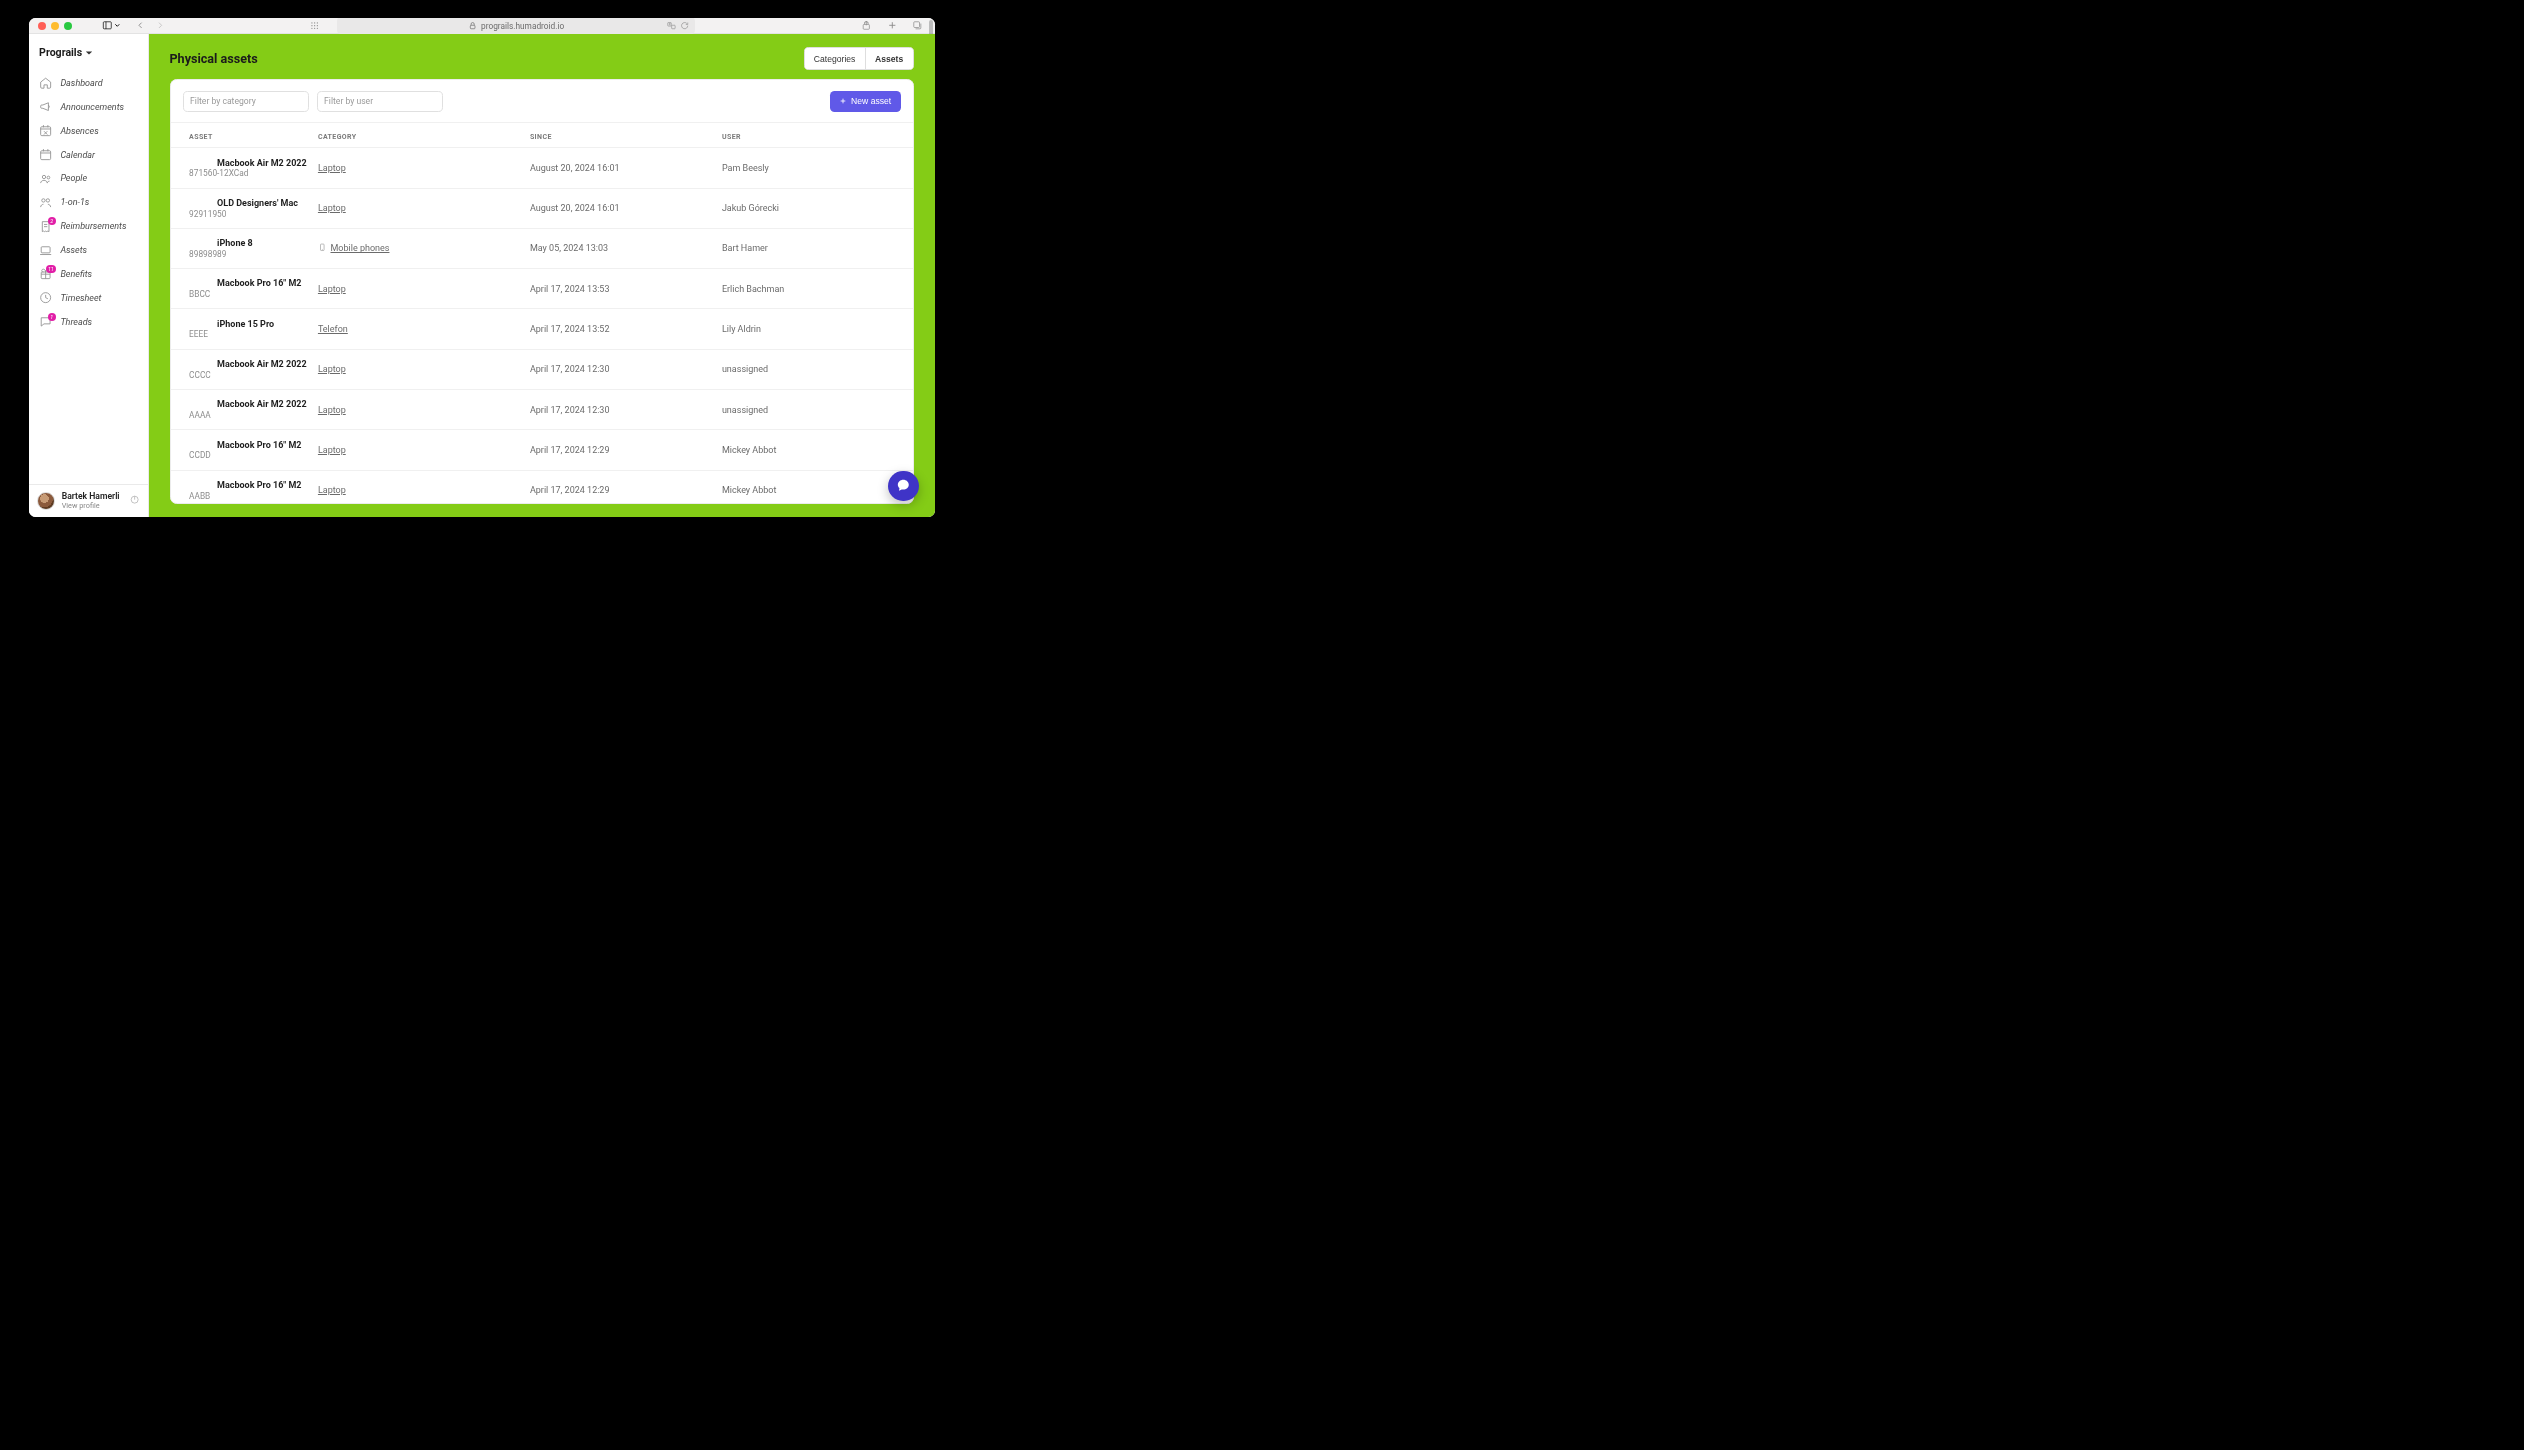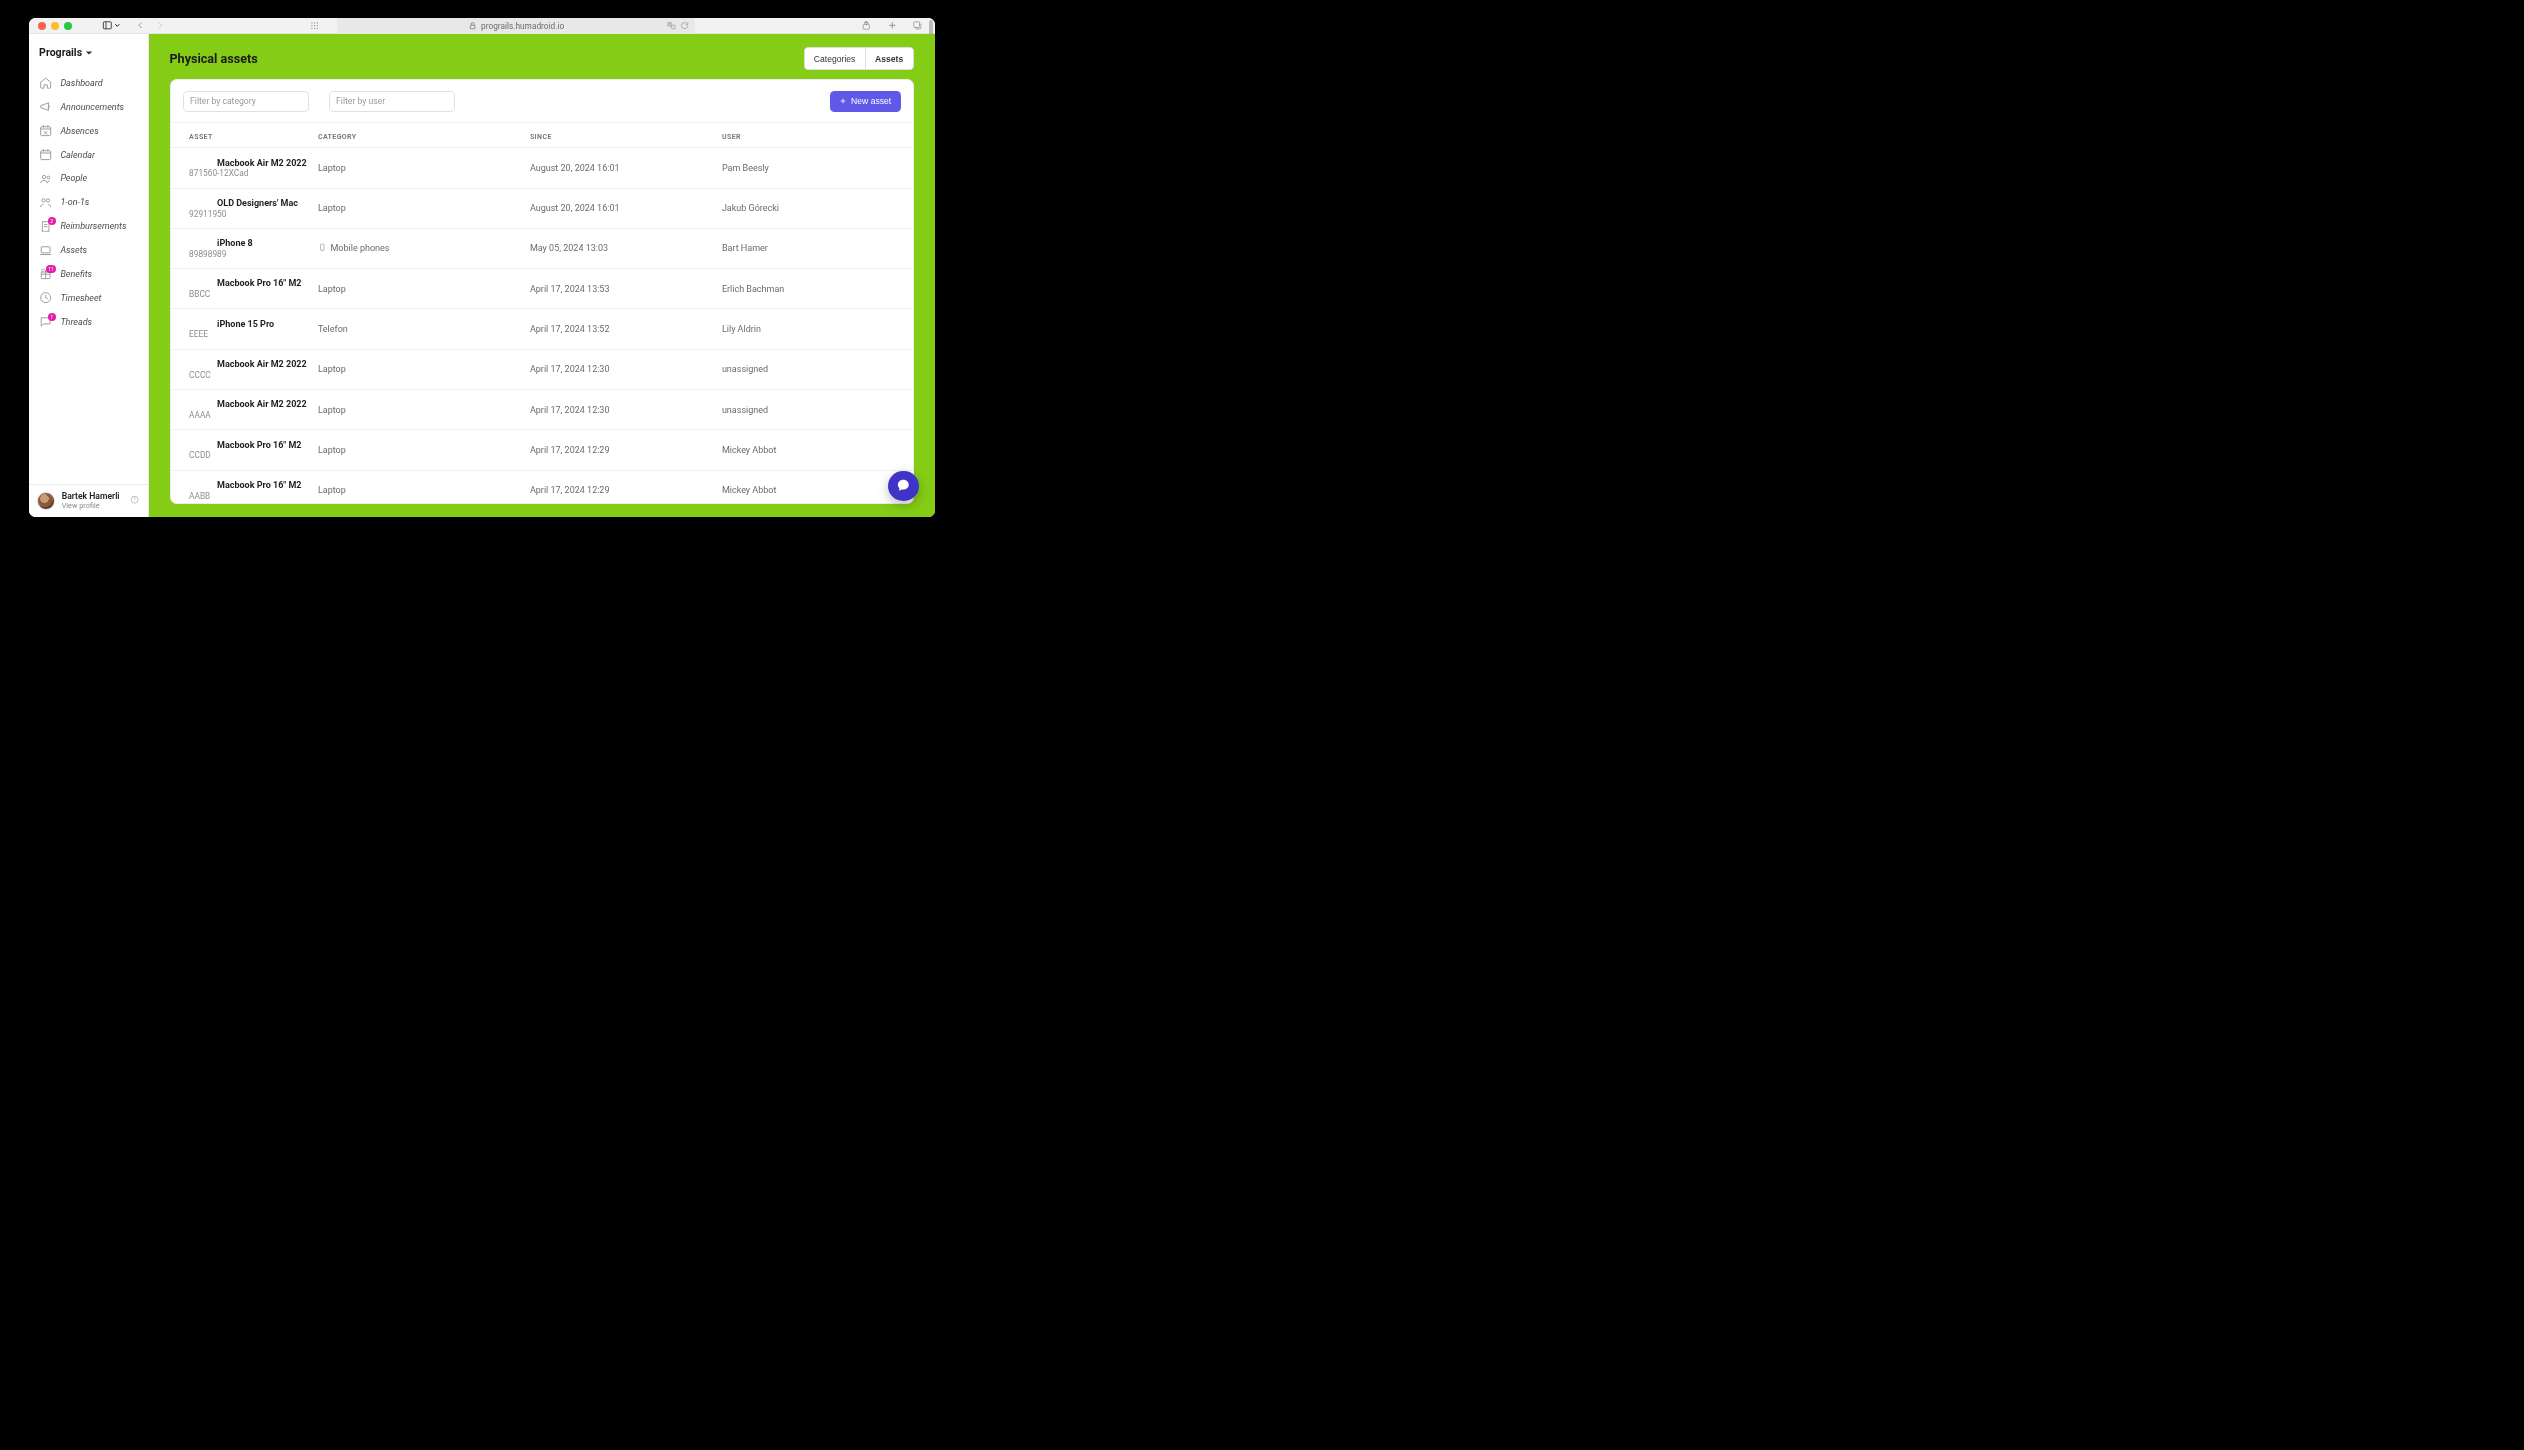--- a/index.html
+++ b/index.html
@@ -175,21 +175,21 @@
   border: 0.7px solid #ececec;
   border-radius: 6.6px;
   flex:1;
   display:flex;
   flex-direction:column;
   min-height:0;
 }
 .filters {
   padding: 10.6px 12px;
   display:flex;
-  gap: 20px;
+  gap: 8px;
   align-items:center;
   border-bottom: 0.7px solid #f0f0f0;
 }
 .sel {
   width: 126px;
   height: 21px;
   border: 0.7px solid #e0e0e0;
   border-radius: 4.6px;
   padding: 0 6.6px;
   font-size: 8.6px;
@@ -226,21 +226,21 @@
   font-weight:700;
 }
 .trow {
   padding: 9.3px 18.6px;
   border-top: 0.7px solid #f0f0f0;
   font-size: 9px;
   color:#6b6b6b;
 }
 .asset-name { color:#1f1f1f; font-weight:700; margin-bottom:0.7px;padding-left:28px; }
 .asset-sub { color:#8d8d8d; font-size:8.3px; }
-.cat { display:flex; align-items:flex-start; gap:4px; color:#6b6b6b;}
+.cat { display:flex; align-items:flex-start; gap:4px; color:#6b6b6b;text-decoration:underline;}
 .cat svg { width:8.6px; height:8.6px; color:#8a8a8a;}
 
 .fab {
   position:absolute;
   right: 16px;
   bottom: 16px;
   width: 30.5px; height:30.5px;
   border-radius: 50%;
   background: #3f34c7;
   display:flex; align-items:center; justify-content:center;

